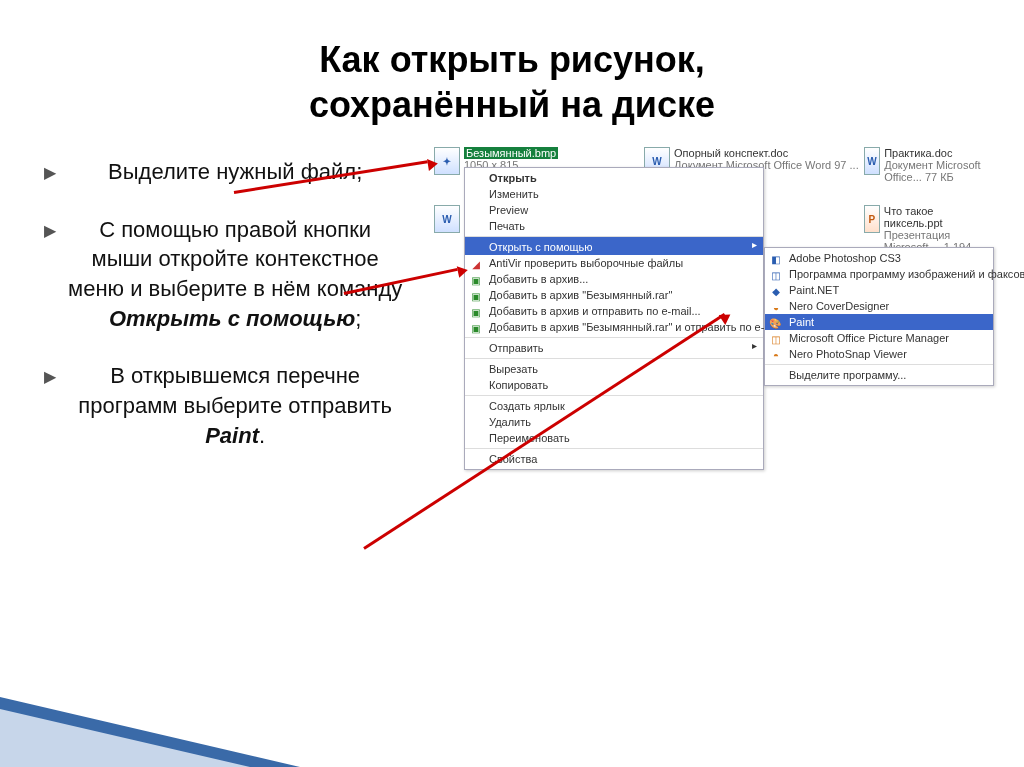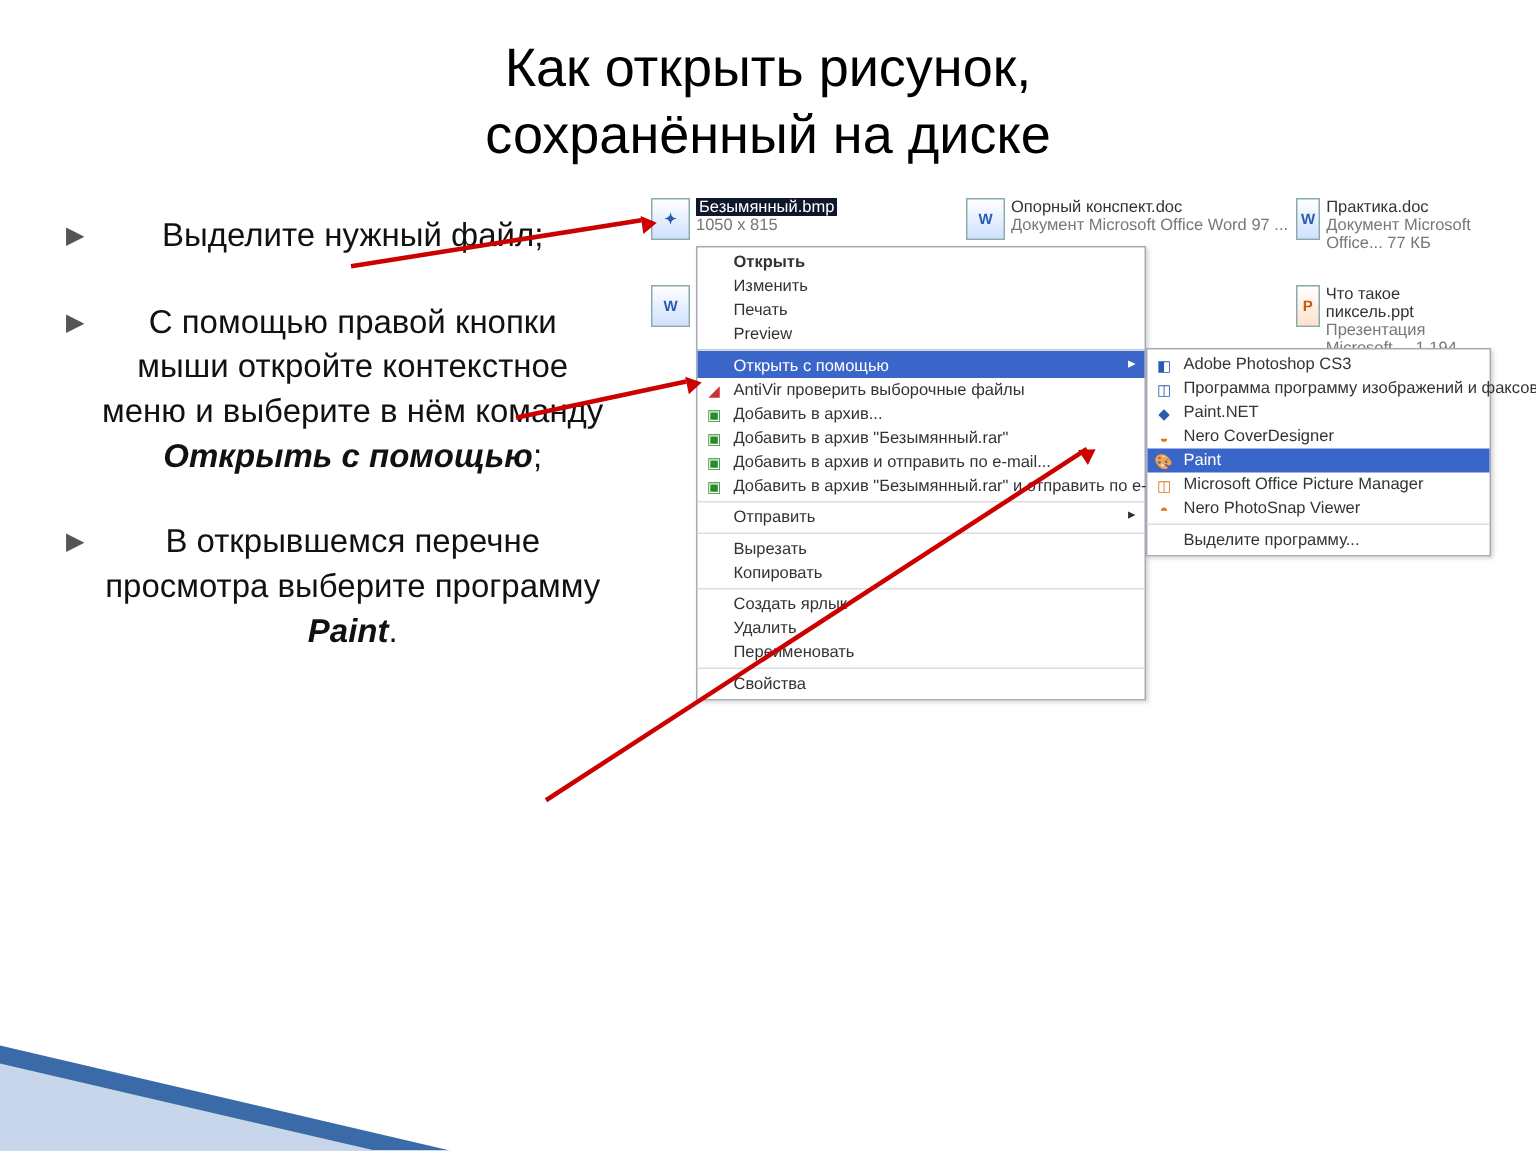--- a/index.html
+++ b/index.html
@@ -7,23 +7,23 @@
     width: 1024px;
     height: 767px;
     font-family: Arial, sans-serif;
     background: #fff;
     position: relative;
     overflow: hidden;
   }
   .title {
     text-align: center;
     font-size: 36px;
-    font-weight: normal;
+    font-weight: bold;
     color: #000;
-    padding-top: 22px;
+    padding-top: 37px;
     line-height: 1.25;
   }
   .content {
     display: flex;
     padding: 20px 40px 0 44px;
   }
   .bullets {
     width: 360px;
     padding-top: 10px;
   }
@@ -64,21 +64,21 @@
     border: 1px solid #8aa;
     background: linear-gradient(#fff,#e4eef6);
     display: flex; align-items: center; justify-content: center;
     font-size: 10px; font-weight: bold;
   }
   .file .fic.blue{ background: linear-gradient(#fff,#cfe0ff); color:#2a5db0; }
   .file .fic.ppt{ background: linear-gradient(#fff,#ffe0cc); color:#c25a10; }
   .file .meta { line-height: 1.1; }
   .file .fname { font-size: 11px; }
   .file .fsub { font-size: 11px; color: #777; }
-  .file.sel .fname { background:#0f172a; color:#fff; padding:0 2px; }
+  .file.sel .fname { background:#15803d; color:#fff; padding:0 2px; }
 
   
   .menu {
     position: absolute;
     background: #fff;
     border: 1px solid #aab;
     font-size: 11px;
     padding: 2px 0;
     box-shadow: 1px 1px 3px rgba(0,0,0,.2);
   }
@@ -139,21 +139,21 @@
     </div>
     <div class="bullet">
       <span class="marker">▶</span>
       <span class="text">
         <span>С помощью правой кнопки мыши откройте контекстное меню и выберите в нём команду </span><span class="bi">Открыть с помощью</span><span>;</span>
       </span>
     </div>
     <div class="bullet">
       <span class="marker">▶</span>
       <span class="text">
-        <span>В открывшемся перечне просмотра выберите программу </span><span class="bi">Paint</span><span>.</span>
+        <span>В открывшемся перечне программ выберите отправить </span><span class="bi">Paint</span><span>.</span>
       </span>
     </div>
   </div>
 
   <div class="screenshot">
 
     <div class="file sel" style="left:30px">
       <div class="fic blue">✦</div>
       <div class="meta">
         <div class="fname">Безымянный.bmp</div>
@@ -179,25 +179,25 @@
       <div class="meta">
         <div class="fname">Что такое пиксель.ppt</div>
         <div class="fsub">Презентация Microsoft ... 1 194 КБ</div>
       </div>
     </div>
 
     <div class="file" style="left:30px; top:58px">
       <div class="fic blue">W</div>
     </div>
 
-    <div class="menu" style="left:60px; top:32px; width:300px">
+    <div class="menu" style="left:60px; top:20px; width:300px">
       <div class="mi bold">Открыть</div>
       <div class="mi">Изменить</div>
+      <div class="mi">Preview</div>
       <div class="mi">Печать</div>
-      <div class="mi">Preview</div>
       <div class="mi hl arrow sep">Открыть с помощью</div>
       <div class="mi"><span class="mic ic-red">◢</span><span>AntiVir проверить выборочные файлы</span></div>
       <div class="mi"><span class="mic ic-grn">▣</span><span>Добавить в архив...</span></div>
       <div class="mi"><span class="mic ic-grn">▣</span><span>Добавить в архив "Безымянный.rar"</span></div>
       <div class="mi"><span class="mic ic-grn">▣</span><span>Добавить в архив и отправить по e-mail...</span></div>
       <div class="mi"><span class="mic ic-grn">▣</span><span>Добавить в архив "Безымянный.rar" и отправить по e-mail</span></div>
       <div class="mi arrow sep">Отправить</div>
       <div class="mi sep">Вырезать</div>
       <div class="mi">Копировать</div>
       <div class="mi sep">Создать ярлык</div>

